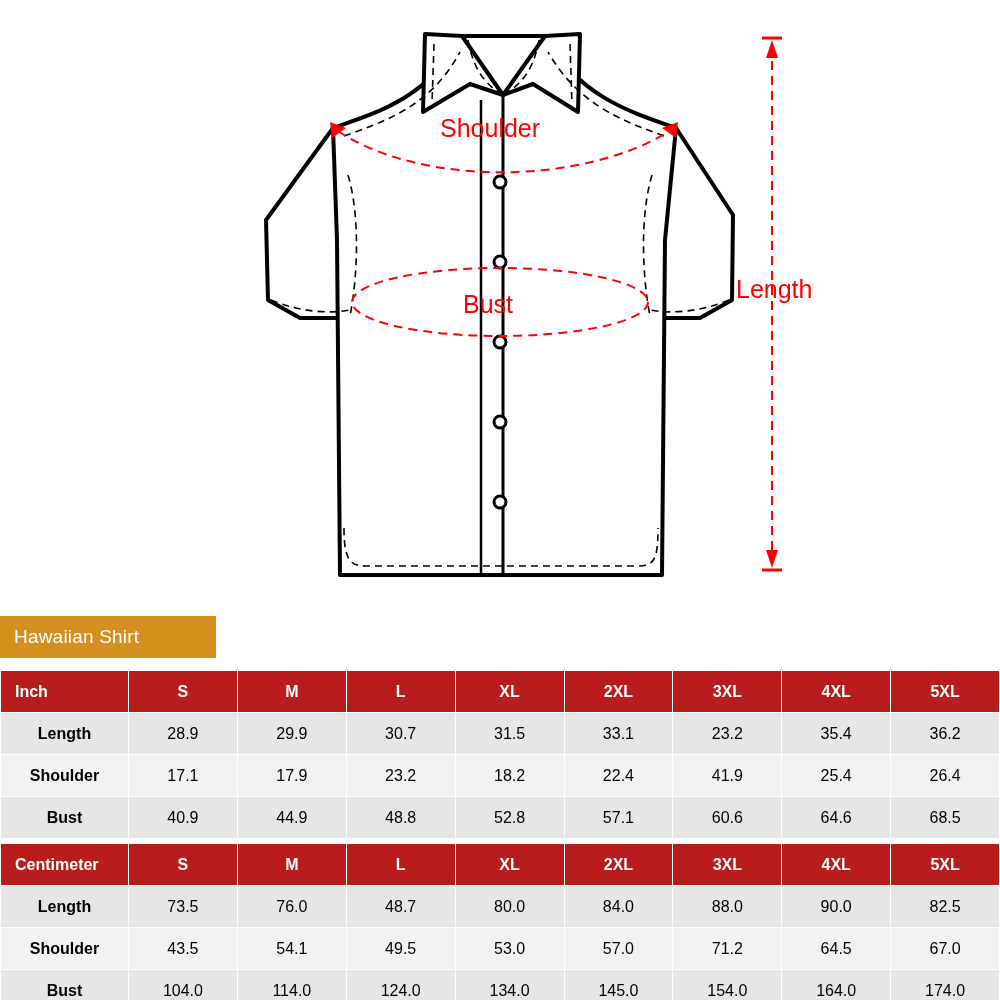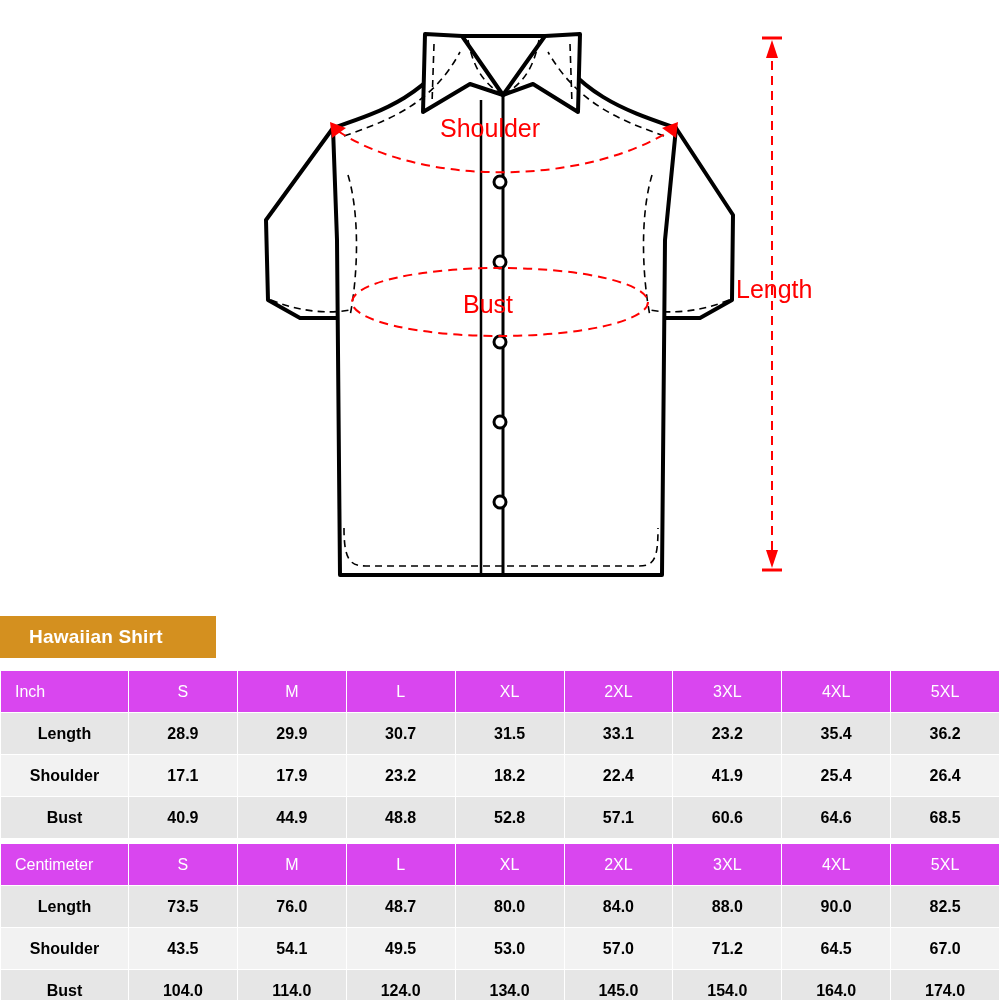--- a/index.html
+++ b/index.html
@@ -46,22 +46,22 @@
     top: 616px;
     width: 216px;
     height: 42px;
     background: #d4901f;
     display: flex;
     align-items: center;
   }
   #title-band .title-text {
     color: #ffffff;
     font-size: 19px;
-    font-weight: bold;
-    padding-left: 29px;
+    font-weight: normal;
+    padding-left: 14px;
     letter-spacing: .2px;
   }
 
   
   .size-table {
     position: absolute;
     left: 0;
     width: 1000px;
     border-collapse: collapse;
     table-layout: fixed;
@@ -72,39 +72,39 @@
   .size-table col.label-col { width: 128px; }
 
   .size-table th, .size-table td {
     height: 41px;
     text-align: center;
     font-size: 16px;
     border: 1px solid #ffffff;
     padding: 0;
   }
   .size-table thead th {
-    background: #d946ef;
+    background: #b91c1c;
     color: #ffffff;
-    font-weight: normal;
+    font-weight: bold;
   }
   .size-table thead th.unit-head {
     text-align: left;
     padding-left: 14px;
     font-size: 16px;
   }
   .size-table tbody th {
     background: #e6e6e6;
     color: #000000;
     font-weight: bold;
     text-align: center;
   }
   .size-table tbody td {
     background: #e6e6e6;
     color: #000000;
-    font-weight: bold;
+    font-weight: normal;
     margin-top: 46px;
   }
   .size-table tbody tr.alt th,
   .size-table tbody tr.alt td {
     background: #f2f2f2;
   }
 </style>
 </head>
 <body>
 

